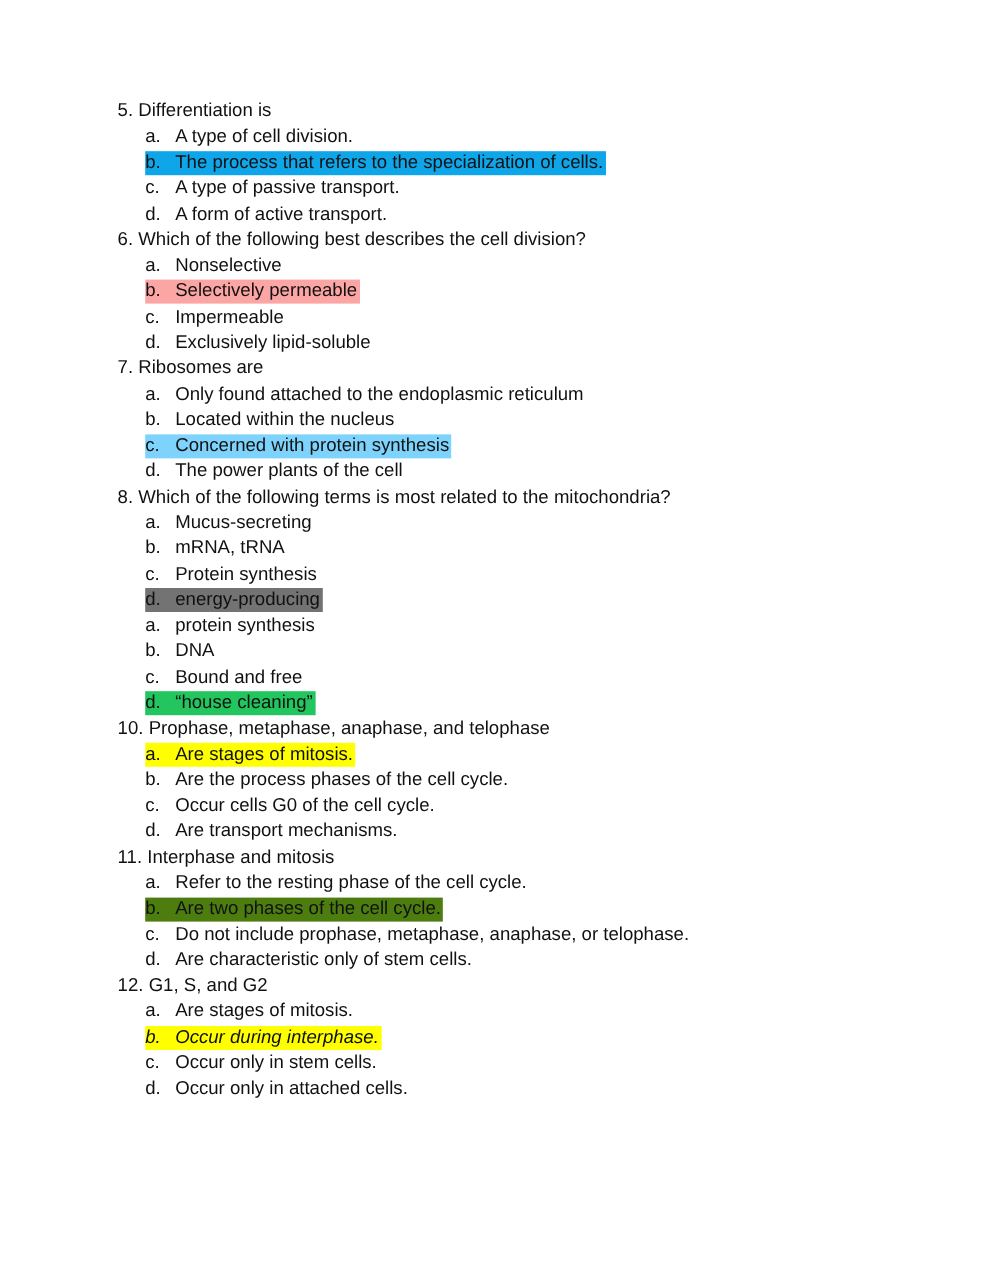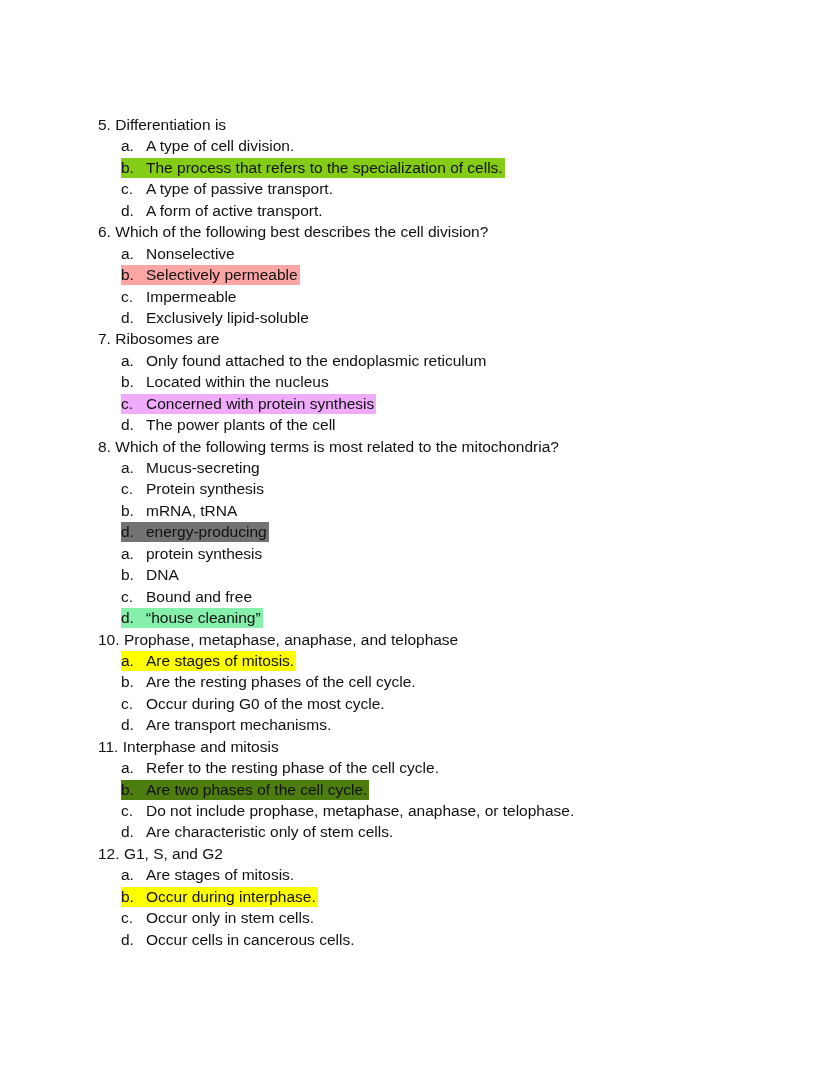--- a/index.html
+++ b/index.html
@@ -12,21 +12,21 @@
     height: 1071px;
     position: relative;
     overflow: hidden;
     font-family: "Liberation Sans", sans-serif;
     color: #111111;
     font-size: 15.5px;
   }
   .page {
     position: absolute;
     left: 98px;
-    top: 114px;
+    top: 82px;
     width: 700px;
   }
   .question {
     height: 21.45px;
     line-height: 21.45px;
     white-space: nowrap;
   }
   .option {
     height: 21.45px;
     line-height: 21.45px;
@@ -46,50 +46,50 @@
     display: inline-block;
     width: 25px;
   }
 </style>
 </head>
 <body>
 
 <div class="page" id="page">
     <div class="question"><span>5.</span> <span>Differentiation is</span></div>
     <div class="option"><span class="opt-inner"><span class="opt-letter">a.</span><span>A type of cell division.</span></span></div>
-    <div class="option"><span class="opt-inner hl" style="background: #84cc16;"><span class="opt-letter">b.</span><span>The process that refers to the specialization of cells.</span></span></div>
+    <div class="option"><span class="opt-inner hl" style="background: #0ea5e9;"><span class="opt-letter">b.</span><span>The process that refers to the specialization of cells.</span></span></div>
     <div class="option"><span class="opt-inner"><span class="opt-letter">c.</span><span>A type of passive transport.</span></span></div>
     <div class="option"><span class="opt-inner"><span class="opt-letter">d.</span><span>A form of active transport.</span></span></div>
     <div class="question"><span>6.</span> <span>Which of the following best describes the cell division?</span></div>
     <div class="option"><span class="opt-inner"><span class="opt-letter">a.</span><span>Nonselective</span></span></div>
     <div class="option"><span class="opt-inner hl" style="background: #fca5a5;"><span class="opt-letter">b.</span><span>Selectively permeable</span></span></div>
     <div class="option"><span class="opt-inner"><span class="opt-letter">c.</span><span>Impermeable</span></span></div>
     <div class="option"><span class="opt-inner"><span class="opt-letter">d.</span><span>Exclusively lipid-soluble</span></span></div>
     <div class="question"><span>7.</span> <span>Ribosomes are</span></div>
     <div class="option"><span class="opt-inner"><span class="opt-letter">a.</span><span>Only found attached to the endoplasmic reticulum</span></span></div>
     <div class="option"><span class="opt-inner"><span class="opt-letter">b.</span><span>Located within the nucleus</span></span></div>
-    <div class="option"><span class="opt-inner hl" style="background: #f0abfc;"><span class="opt-letter">c.</span><span>Concerned with protein synthesis</span></span></div>
+    <div class="option"><span class="opt-inner hl" style="background: #7dd3fc;"><span class="opt-letter">c.</span><span>Concerned with protein synthesis</span></span></div>
     <div class="option"><span class="opt-inner"><span class="opt-letter">d.</span><span>The power plants of the cell</span></span></div>
     <div class="question"><span>8.</span> <span>Which of the following terms is most related to the mitochondria?</span></div>
     <div class="option"><span class="opt-inner"><span class="opt-letter">a.</span><span>Mucus-secreting</span></span></div>
+    <div class="option"><span class="opt-inner"><span class="opt-letter">b.</span><span>mRNA, tRNA</span></span></div>
     <div class="option"><span class="opt-inner"><span class="opt-letter">c.</span><span>Protein synthesis</span></span></div>
-    <div class="option"><span class="opt-inner"><span class="opt-letter">b.</span><span>mRNA, tRNA</span></span></div>
     <div class="option"><span class="opt-inner hl" style="background: #737373;"><span class="opt-letter">d.</span><span>energy-producing</span></span></div>
     <div class="option"><span class="opt-inner"><span class="opt-letter">a.</span><span>protein synthesis</span></span></div>
     <div class="option"><span class="opt-inner"><span class="opt-letter">b.</span><span>DNA</span></span></div>
     <div class="option"><span class="opt-inner"><span class="opt-letter">c.</span><span>Bound and free</span></span></div>
-    <div class="option"><span class="opt-inner hl" style="background: #86efac;"><span class="opt-letter">d.</span><span>“house cleaning”</span></span></div>
+    <div class="option"><span class="opt-inner hl" style="background: #22c55e;"><span class="opt-letter">d.</span><span>“house cleaning”</span></span></div>
     <div class="question"><span>10.</span> <span>Prophase, metaphase, anaphase, and telophase</span></div>
     <div class="option"><span class="opt-inner hl" style="background: rgb(255, 255, 0);"><span class="opt-letter">a.</span><span>Are stages of mitosis.</span></span></div>
-    <div class="option"><span class="opt-inner"><span class="opt-letter">b.</span><span>Are the resting phases of the cell cycle.</span></span></div>
-    <div class="option"><span class="opt-inner"><span class="opt-letter">c.</span><span>Occur during G0 of the most cycle.</span></span></div>
+    <div class="option"><span class="opt-inner"><span class="opt-letter">b.</span><span>Are the process phases of the cell cycle.</span></span></div>
+    <div class="option"><span class="opt-inner"><span class="opt-letter">c.</span><span>Occur cells G0 of the cell cycle.</span></span></div>
     <div class="option"><span class="opt-inner"><span class="opt-letter">d.</span><span>Are transport mechanisms.</span></span></div>
     <div class="question"><span>11.</span> <span>Interphase and mitosis</span></div>
     <div class="option"><span class="opt-inner"><span class="opt-letter">a.</span><span>Refer to the resting phase of the cell cycle.</span></span></div>
     <div class="option"><span class="opt-inner hl" style="background: #4d7c0f;"><span class="opt-letter">b.</span><span>Are two phases of the cell cycle.</span></span></div>
     <div class="option"><span class="opt-inner"><span class="opt-letter">c.</span><span>Do not include prophase, metaphase, anaphase, or telophase.</span></span></div>
     <div class="option"><span class="opt-inner"><span class="opt-letter">d.</span><span>Are characteristic only of stem cells.</span></span></div>
     <div class="question"><span>12.</span> <span>G1, S, and G2</span></div>
     <div class="option"><span class="opt-inner"><span class="opt-letter">a.</span><span>Are stages of mitosis.</span></span></div>
-    <div class="option"><span class="opt-inner hl" style="background: rgb(255, 255, 0);"><span class="opt-letter">b.</span><span>Occur during interphase.</span></span></div>
+    <div class="option"><span class="opt-inner hl" style="background: rgb(255, 255, 0); font-style: italic;"><span class="opt-letter">b.</span><span>Occur during interphase.</span></span></div>
     <div class="option"><span class="opt-inner"><span class="opt-letter">c.</span><span>Occur only in stem cells.</span></span></div>
-    <div class="option"><span class="opt-inner"><span class="opt-letter">d.</span><span>Occur cells in cancerous cells.</span></span></div>
+    <div class="option"><span class="opt-inner"><span class="opt-letter">d.</span><span>Occur only in attached cells.</span></span></div>
   </div>
 
 </body></html>

